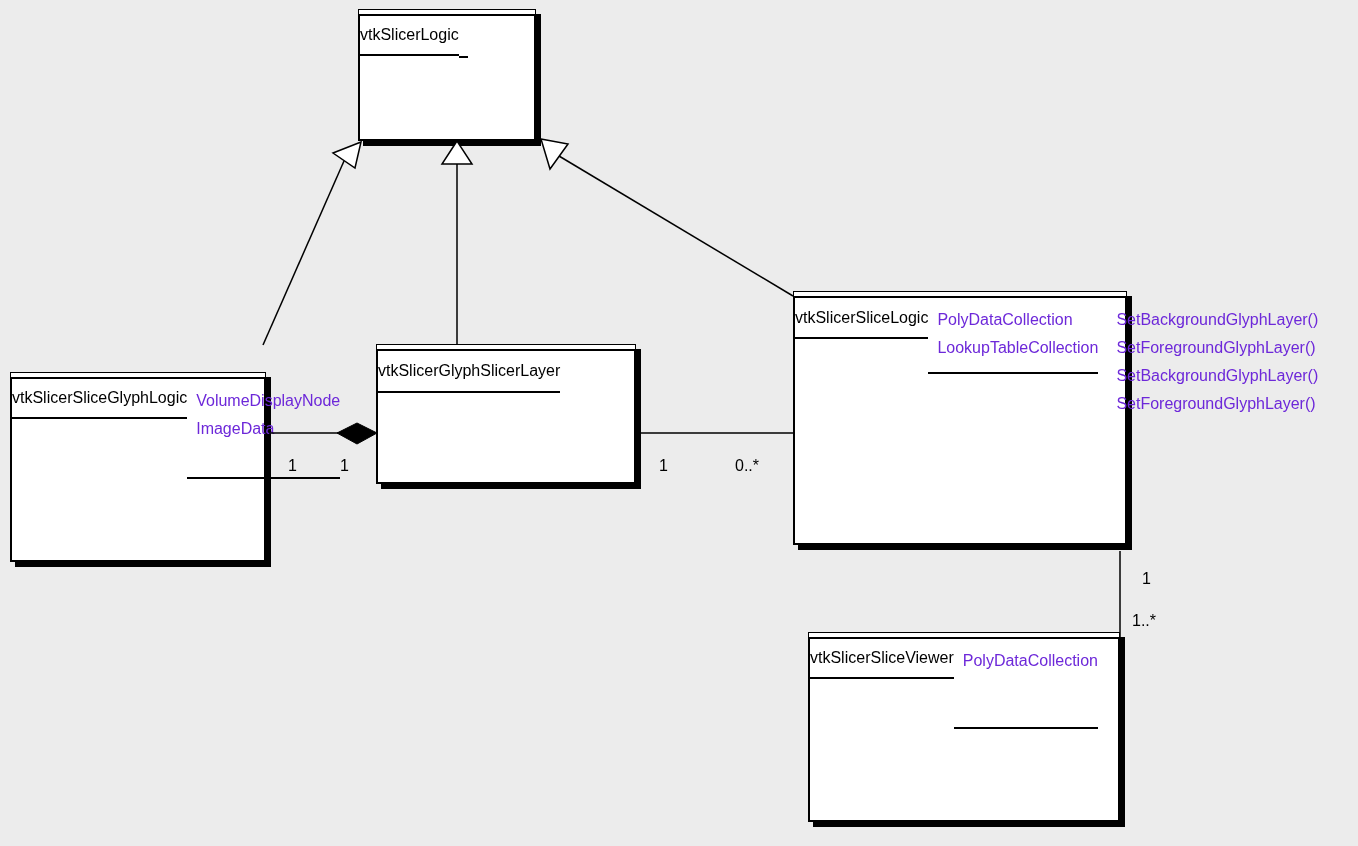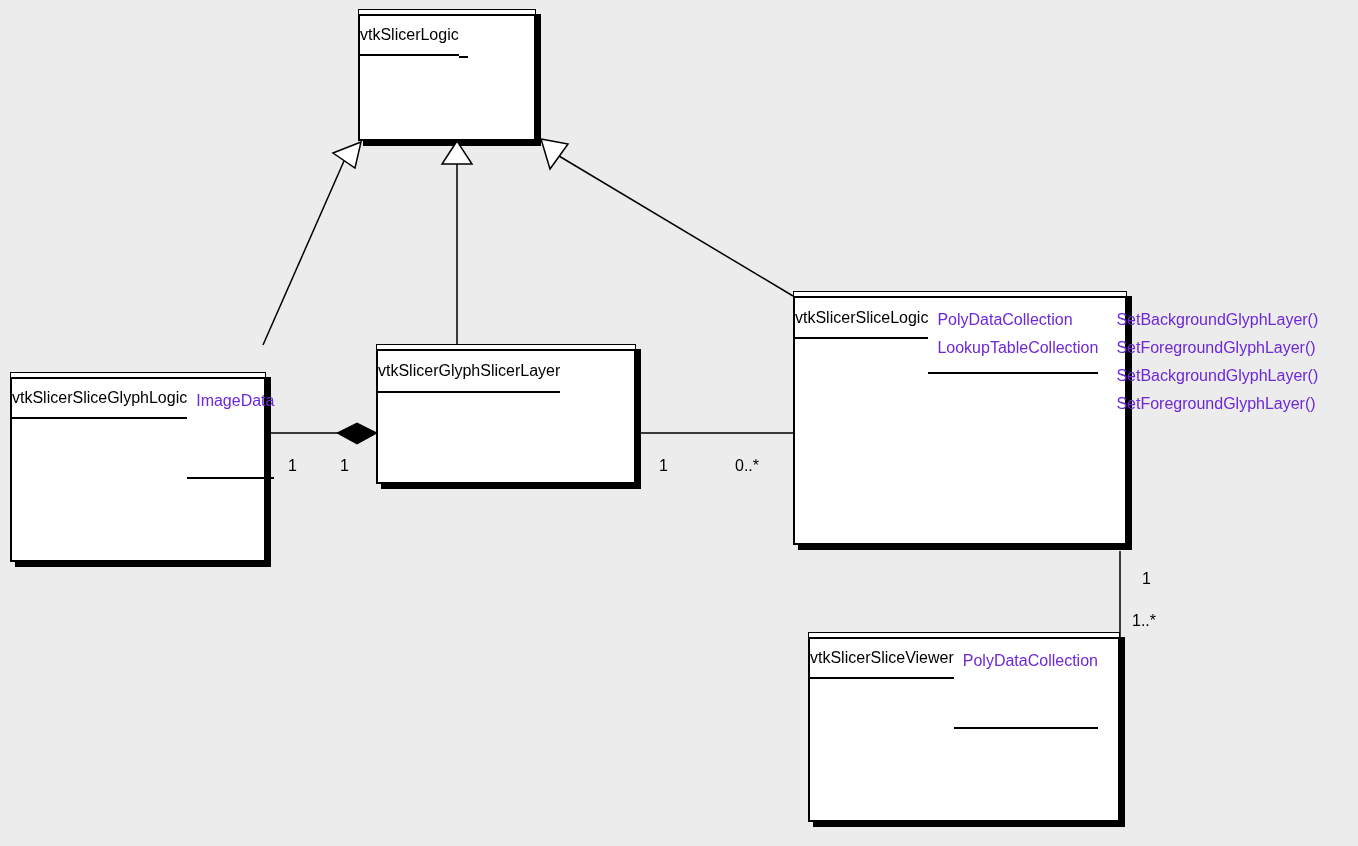--- a/index.html
+++ b/index.html
@@ -82,20 +82,21 @@
       <div class="uml-title" style="height:38px">vtkSlicerLogic</div>
       <div class="uml-attrs" style="height:42px"></div>
       <div class="uml-methods"></div>
     </div>
   </div>
 
   <div class="uml-class" style="left:10px; top:345px; width:254px; height:188px;margin-top:27px;">
     <div class="uml-inner">
       <div class="uml-title" style="height:38px">vtkSlicerSliceGlyphLogic</div>
       <div class="uml-attrs" style="height:100px">
+        <div class="uml-row">VolumeDisplayNode</div>
         <div class="uml-row">ImageData</div>
       </div>
       <div class="uml-methods"></div>
     </div>
   </div>
 
   <div class="uml-class" style="left:376px; top:344px; width:258px; height:138px;">
     <div class="uml-inner">
       <div class="uml-title" style="height:40px">vtkSlicerGlyphSlicerLayer</div>
       <div class="uml-methods"></div>

